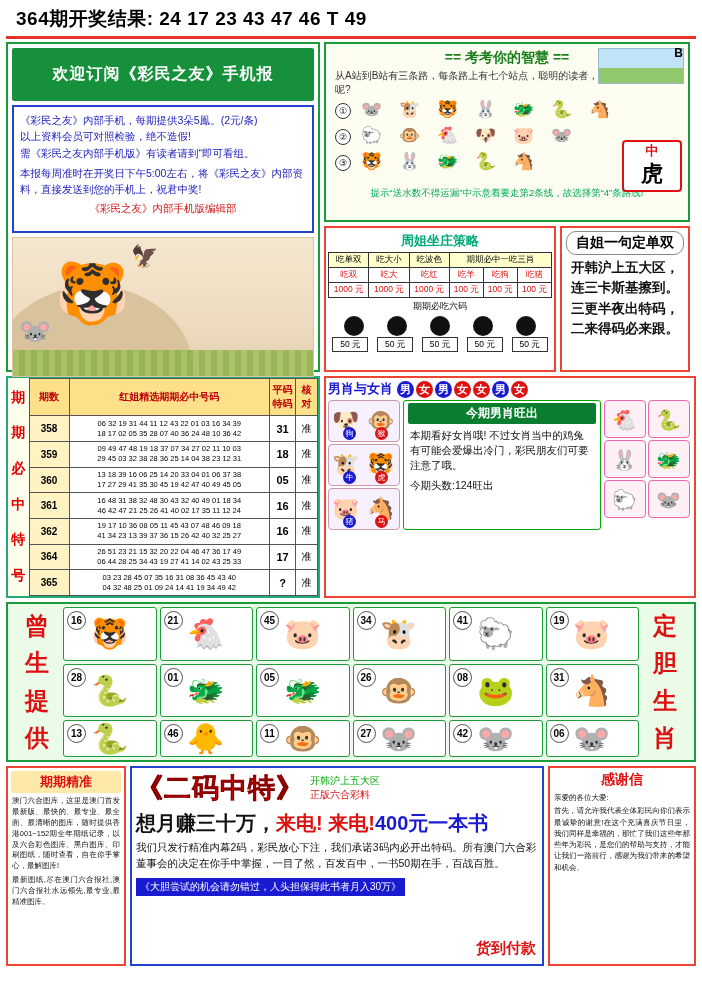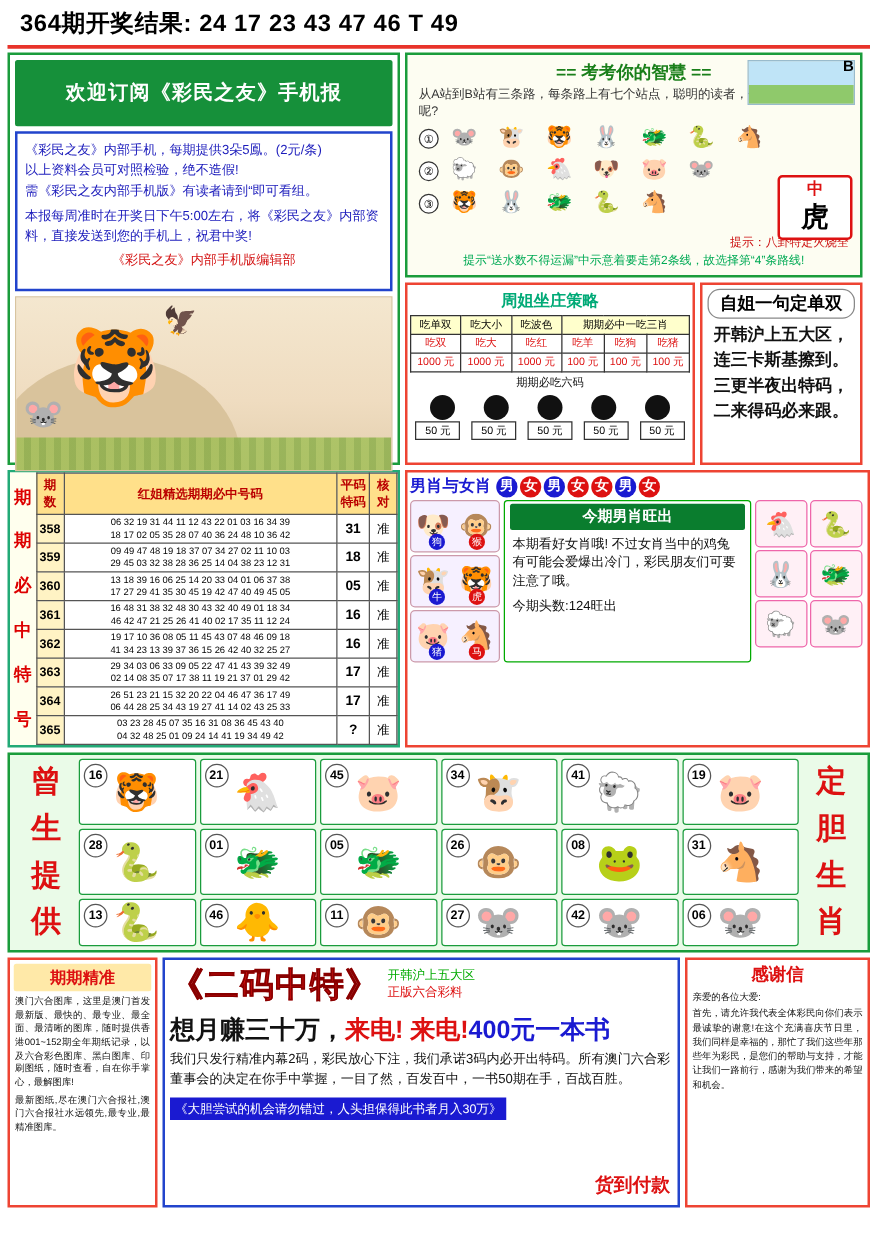--- a/index.html
+++ b/index.html
@@ -130,21 +130,21 @@
     width:22px; background:#ffe;  display:flex; flex-direction:column;
     align-items:center; justify-content:space-around;
     font-size:14px; font-weight:bold; color:#d00; padding:2px 0;
   }
   table.mt { border-collapse:collapse; font-size:8px; width:100%; }
   table.mt th {
     background:#ffe08a; font-size:10px; border:1px solid #555; padding:1px;
     color:#b00; font-weight:bold;
   }
   table.mt td { border:1px solid #555; padding:0 2px; text-align:center; color:#000; }
-  td.per { background:#fff3c4; color:#d00; font-weight:bold; font-size:10px; width:22px;}
+  td.per { background:#fff3c4; color:#d00; font-weight:bold; font-size:10px; width:40px;}
   td.nums { text-align:left; font-size:7.5px; line-height:1.35; color:#00338d; }
   td.pm { width:26px; color:#d11; font-size:11px; font-weight:bold; }
   td.hd { width:22px; color:#0a0; font-size:10px; }
 
   .mid-right { flex:1; border:2px solid #e43; background:#fff; padding:2px; }
   .nx-head { display:flex; align-items:center; gap:4px; }
   .nx-title { font-size:13px; font-weight:bold; color:#1a1ad1; white-space:nowrap; }
   .nx-seq { display:flex; gap:2px; }
   .nx-seq span {
     width:17px; height:17px; border-radius:50%; color:#fff; font-size:11px;
@@ -277,21 +277,20 @@
           <div class="q-animal" style="left:108px;top:26px;">🐔</div>
           <div class="q-animal" style="left:146px;top:26px;">🐶</div>
           <div class="q-animal" style="left:184px;top:26px;">🐷</div>
           <div class="q-animal" style="left:222px;top:26px;">🐭</div>
           <div class="q-animal" style="left:32px;top:52px;">🐯</div>
           <div class="q-animal" style="left:70px;top:52px;">🐰</div>
           <div class="q-animal" style="left:108px;top:52px;">🐲</div>
           <div class="q-animal" style="left:146px;top:52px;">🐍</div>
           <div class="q-animal" style="left:184px;top:52px;">🐴</div>
         </div>
-        <div class="quiz-hint">提示：八卦特定火烧全</div>
         <div class="quiz-foot">提示“送水数不得运漏”中示意着要走第2条线，故选择第“4”条路线!</div>
         <div class="tiger-badge">
           <span class="zhong">中</span>
           <span class="hu">虎</span>
         </div>
       </div>
 
       <div class="lower-right">
         <div class="zhuang-box">
           <div class="zhuang-title">周姐坐庄策略</div>
@@ -399,27 +398,20 @@
           <td class="hd">准</td>
         </tr>
         <tr>
           <td class="per">362</td>
           <td class="nums" style="white-space:pre-line;">19 17 10 36 08 05 11 45 43 07 48 46 09 18
 41 34 23 13 39 37 36 15 26 42 40 32 25 27</td>
           <td class="pm">16</td>
           <td class="hd">准</td>
         </tr>
         <tr>
-          <td class="per">363</td>
-          <td class="nums" style="white-space:pre-line;">29 34 03 06 33 09 05 22 47 41 43 39 32 49
-02 14 08 35 07 17 38 11 19 21 37 01 29 42</td>
-          <td class="pm">17</td>
-          <td class="hd">准</td>
-        </tr>
-        <tr>
           <td class="per">364</td>
           <td class="nums" style="white-space:pre-line;">26 51 23 21 15 32 20 22 04 46 47 36 17 49
 06 44 28 25 34 43 19 27 41 14 02 43 25 33</td>
           <td class="pm">17</td>
           <td class="hd">准</td>
         </tr>
         <tr>
           <td class="per">365</td>
           <td class="nums" style="white-space:pre-line;">03 23 28 45 07 35 16 31 08 36 45 43 40
 04 32 48 25 01 09 24 14 41 19 34 49 42</td>

